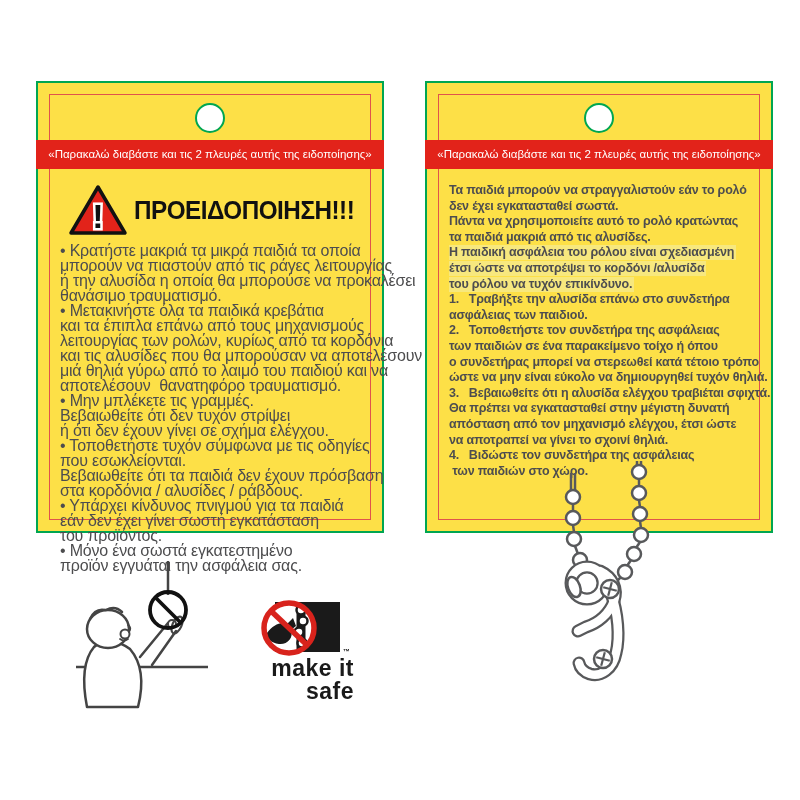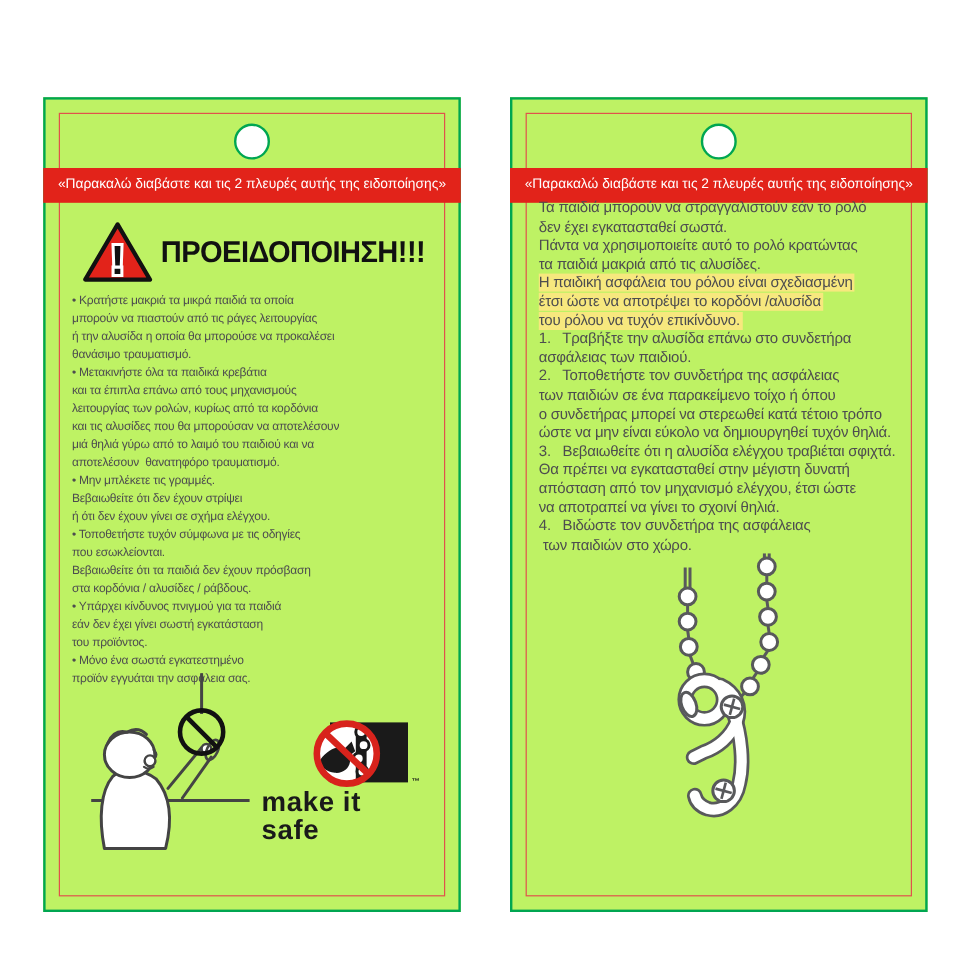--- a/index.html
+++ b/index.html
@@ -7,44 +7,44 @@
     --green:#00a651;
     --inner-red:#e0534c;
     --highlight:#f7e87e;
     --text-gray:#4d4d4f;
     --ink:#1a1a1a;
     --line-art:#58595b;
   }
   html,body{margin:0;padding:0;background:#ffffff;}
   #stage{position:relative;width:800px;height:800px;background:#ffffff;overflow:hidden;
          font-family:"Liberation Sans","DejaVu Sans",sans-serif;}
-  .tag{position:absolute;top:81px;width:348px;height:679px;border:2px solid var(--green);
-       box-sizing:border-box;background:#bef264;}
+  .tag{position:absolute;top:81px;width:348px;height:452px;border:2px solid var(--green);
+       box-sizing:border-box;background:#fde047;}
   .tag.left{left:36px;}
   .tag.right{left:425px;}
   .inner-frame{position:absolute;inset:11px;border:1.5px solid var(--inner-red);}
   .hang-hole{position:absolute;top:20px;left:50%;transform:translateX(-50%);
              width:26px;height:26px;border:2.5px solid var(--green);border-radius:50%;background:#fff;}
   .banner{position:absolute;left:-2px;right:-2px;top:57px;height:29px;background:var(--banner-red);
           color:#ffffff;font-size:11.5px;line-height:29px;text-align:center;letter-spacing:0px;}
   
   .warn-row{position:absolute;left:30px;top:100px;display:flex;align-items:center;}
   .warn-tri{width:60px;height:54px;}
   .warn-heading{margin-left:6px;font-size:25px;font-weight:bold;color:#111;
                 letter-spacing:-0.5px;transform:scaleX(.97);transform-origin:left;white-space:pre;}
   .body-lines{position:absolute;left:22px;top:160px;}
-  .tag.right .body-lines{top:83px;}
-  .tline{font-size:10px;line-height:15px;color:var(--text-gray);white-space:pre;letter-spacing:-0.2px;}
+  .tag.right .body-lines{top:100px;font-weight:bold;}
+  .tline{font-size:16px;line-height:15px;color:var(--text-gray);white-space:pre;letter-spacing:-0.2px;}
   .tag.right .tline{font-size:12.5px;line-height:15.6px;}
   .tline span.hl{background:var(--highlight);padding:0 2px 1px 0;text-align:center;}
   .illus-left{position:absolute;left:16px;top:476px;}
   .logo{position:absolute;left:219px;top:514px;width:130px;}
   .logo-mark{position:absolute;left:0;top:0;}
   .logo-tm{position:absolute;left:86px;top:51px;font-size:7px;color:var(--ink);font-weight:bold;}
-  .logo-text{position:absolute;left:-39px;top:60px;width:136px;text-align:left;
+  .logo-text{position:absolute;left:-39px;top:60px;width:136px;text-align:right;
              font-size:23px;line-height:23px;font-weight:bold;color:var(--ink);letter-spacing:0.5px;}
   .illus-right{position:absolute;left:120px;top:378px;}
 </style>
 </head>
 <body>
 
 <div id="stage">
 
   <div class="tag left">
     <div class="inner-frame"></div>
@@ -78,21 +78,21 @@
         <div class="tline"><span>λειτουργίας των ρολών, κυρίως από τα κορδόνια</span></div>
 
         <div class="tline"><span>και τις αλυσίδες που θα μπορούσαν να αποτελέσουν</span></div>
 
         <div class="tline"><span>μιά θηλιά γύρω από το λαιμό του παιδιού και να</span></div>
 
         <div class="tline"><span>αποτελέσουν  θανατηφόρο τραυματισμό.</span></div>
 
         <div class="tline"><span>• Μην μπλέκετε τις γραμμές.</span></div>
 
-        <div class="tline"><span>Βεβαιωθείτε ότι δεν έχουν στρίψει</span></div>
+        <div class="tline"><span>Βεβαιωθείτε ότι δεν τυχόν στρίψει</span></div>
 
         <div class="tline"><span>ή ότι δεν έχουν γίνει σε σχήμα ελέγχου.</span></div>
 
         <div class="tline"><span>• Τοποθετήστε τυχόν σύμφωνα με τις οδηγίες</span></div>
 
         <div class="tline"><span>που εσωκλείονται.</span></div>
 
         <div class="tline"><span>Βεβαιωθείτε ότι τα παιδιά δεν έχουν πρόσβαση</span></div>
 
         <div class="tline"><span>στα κορδόνια / αλυσίδες / ράβδους.</span></div>

